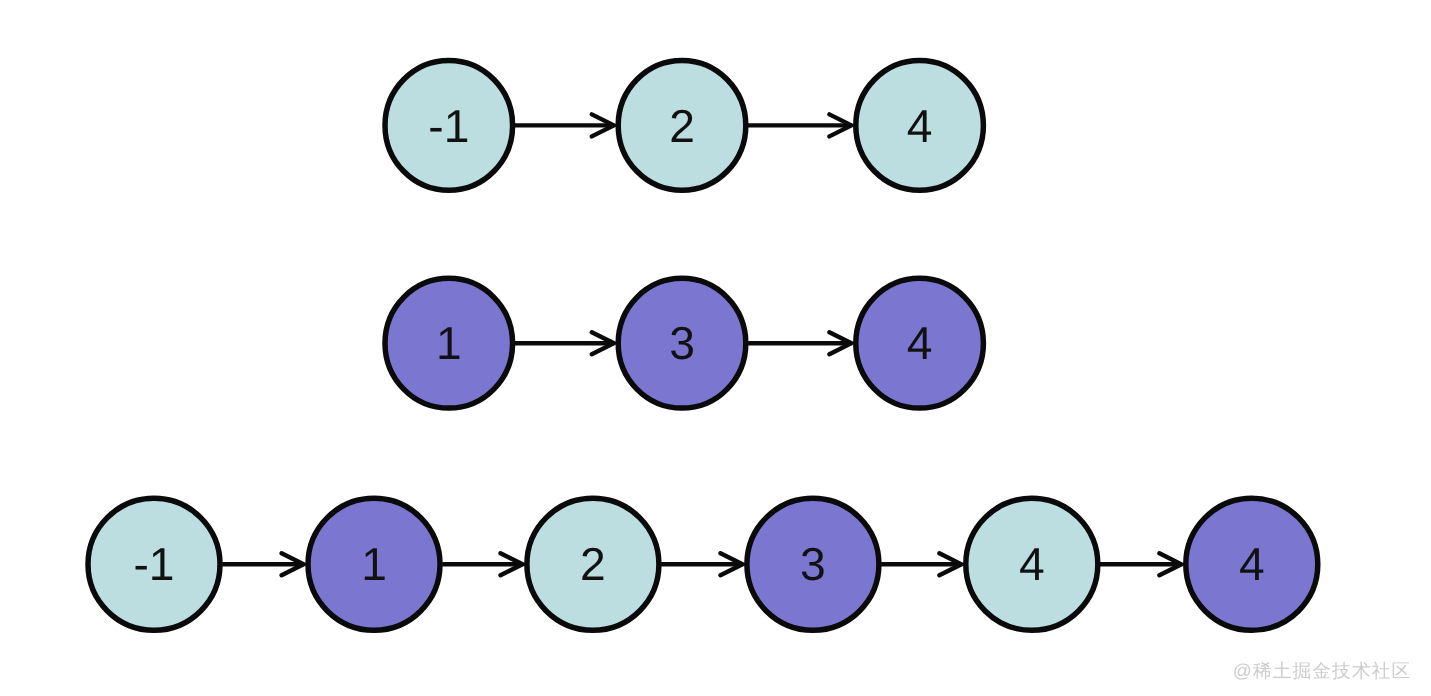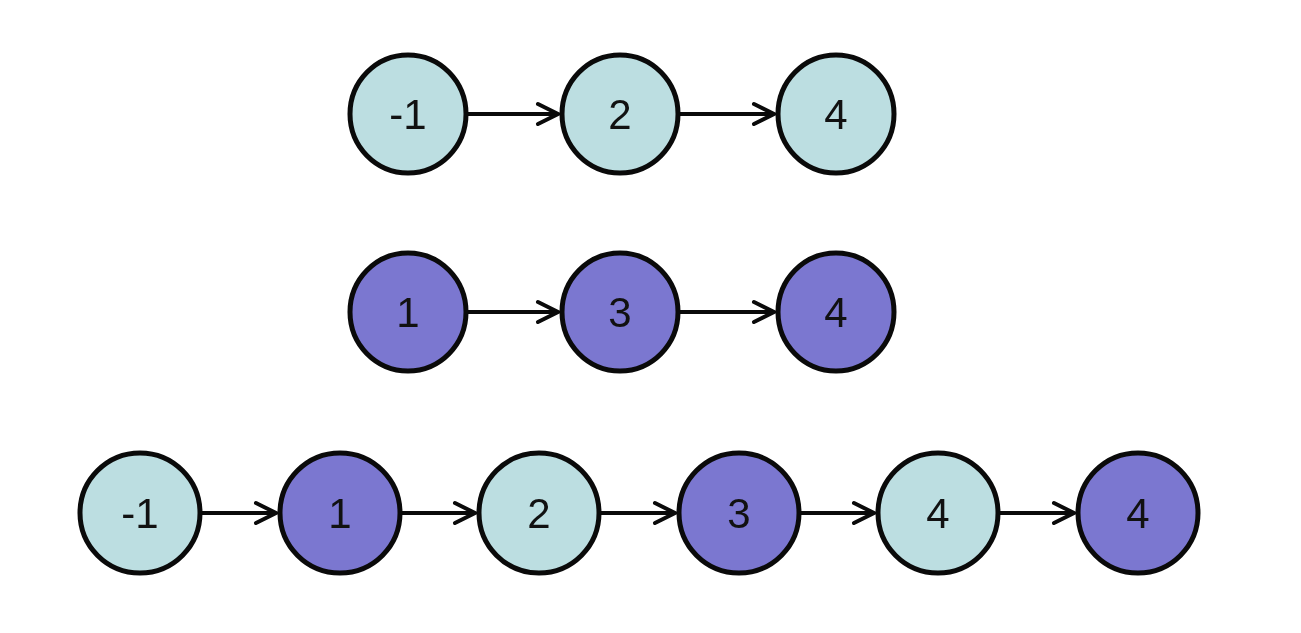--- a/index.html
+++ b/index.html
@@ -90,13 +90,14 @@
         <line x1="801" y1="513" x2="874" y2="513" class="arrow" marker-end="url(#arrowhead)"></line>
         <ellipse cx="739" cy="513" rx="60" ry="60" fill="#7B77D0" class="node"></ellipse>
         <text x="739" y="513" dy="0.35em" class="node-value">3</text>
         <line x1="1000" y1="513" x2="1074" y2="513" class="arrow" marker-end="url(#arrowhead)"></line>
         <ellipse cx="938" cy="513" rx="60" ry="60" fill="#BCDEE1" class="node"></ellipse>
         <text x="938" y="513" dy="0.35em" class="node-value">4</text>
         <ellipse cx="1138" cy="513" rx="60" ry="60" fill="#7B77D0" class="node"></ellipse>
         <text x="1138" y="513" dy="0.35em" class="node-value">4</text>
       </g>
     </svg>
+  <div class="watermark">@稀土掘金技术社区</div>
 </div>
 
 </body></html>

